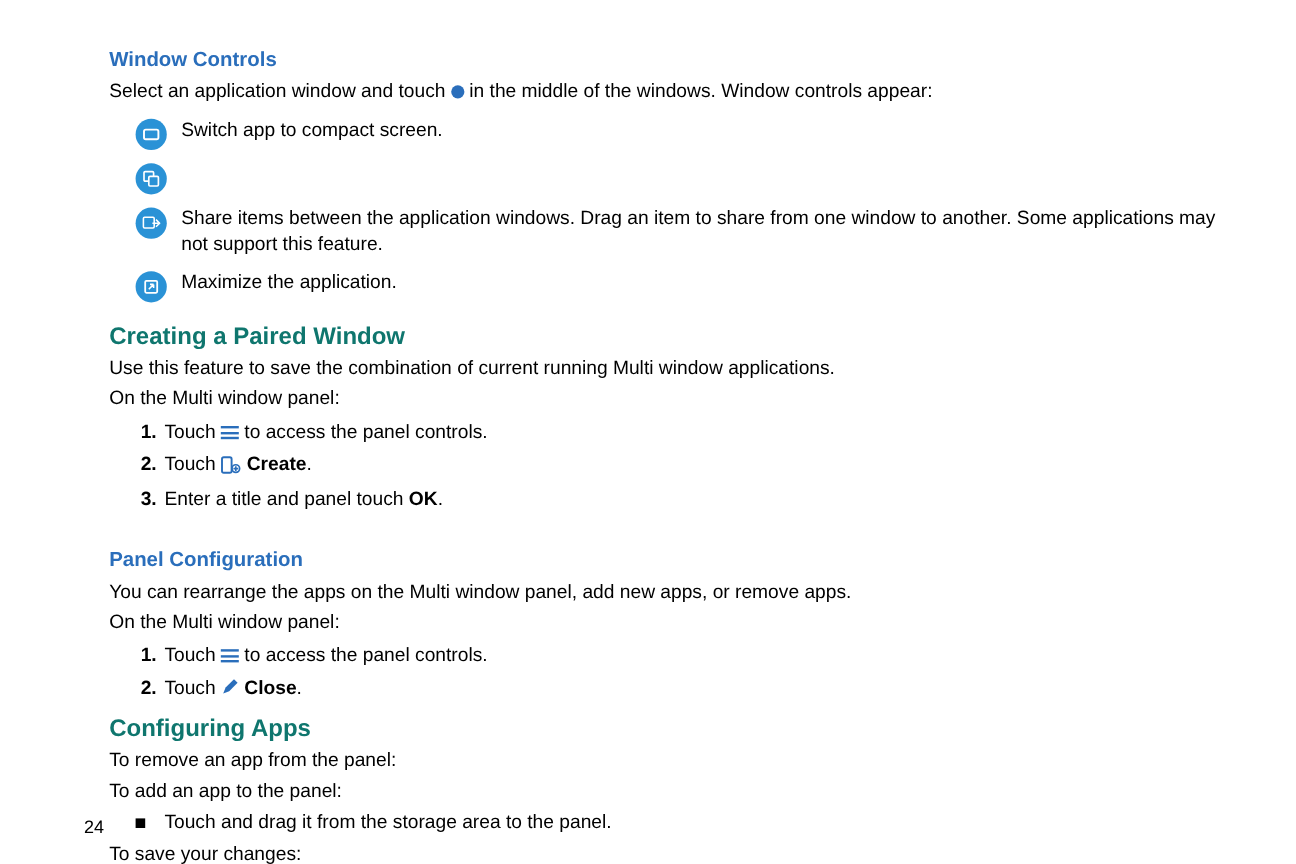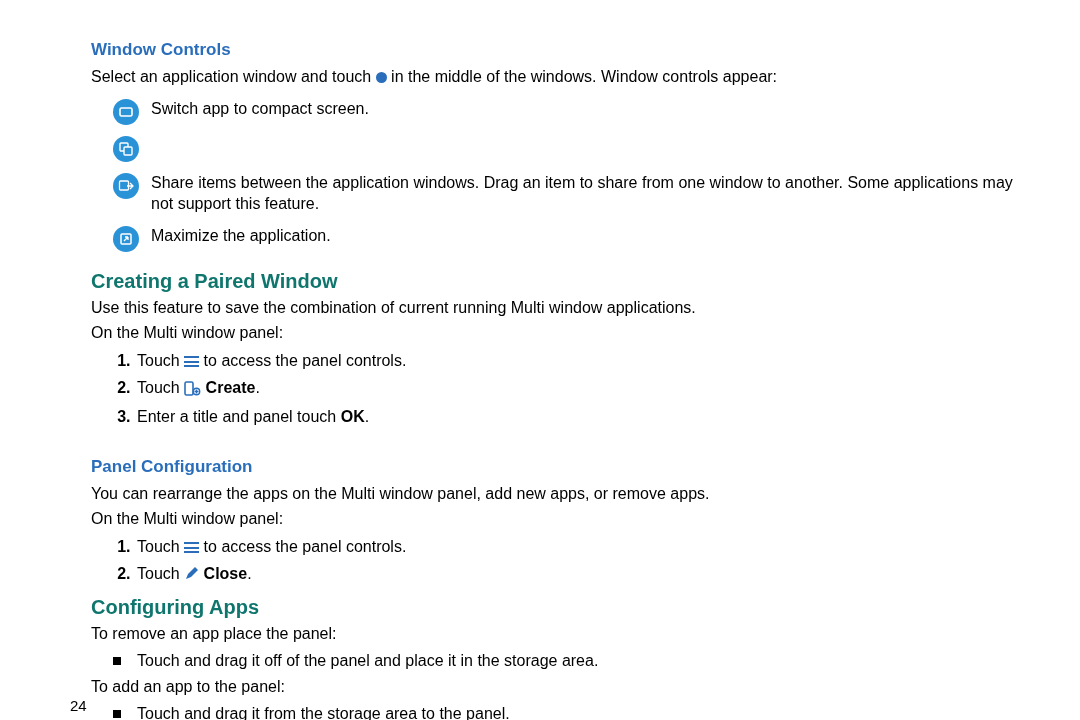--- a/index.html
+++ b/index.html
@@ -93,21 +93,21 @@
     display: inline-block;
     vertical-align: -2px;
   }
   .create-icon {
     display: inline-block;
     vertical-align: -3px;
   }
   .pagenum {
     position: absolute;
     left: 70px;
-    bottom: 6px;
+    bottom: 22px;
     font-size: 15px;
   }
   .bold { font-weight: bold; }
 </style>
 </head>
 <body>
 
 <div class="page">
   <div class="col">
     <div class="heading">Window Controls</div>
@@ -189,24 +189,21 @@
       <li>
         <span>Touch </span><span class="pencil"><svg width="15" height="15" viewBox="0 0 15 15">
               <path d="M2 13 L4 8 L11 1 L14 4 L7 11 Z" fill="#2a6ebb"></path>
             </svg></span>
         <span class="bold">Close</span><span>.</span>
       </li>
     </ol>
 
     <div class="subheading">Configuring Apps</div>
 
-    <p>To remove an app place the panel:</p>
-    <ul class="sq">
-      <li>Touch and drag it off of the panel and place it in the storage area.</li>
-    </ul>
+    <p>To remove an app from the panel:</p>
 
     <p>To add an app to the panel:</p>
     <ul class="sq">
       <li>Touch and drag it from the storage area to the panel.</li>
     </ul>
 
 
     <p>To save your changes:</p>
     <ul class="sq">
       <li>

